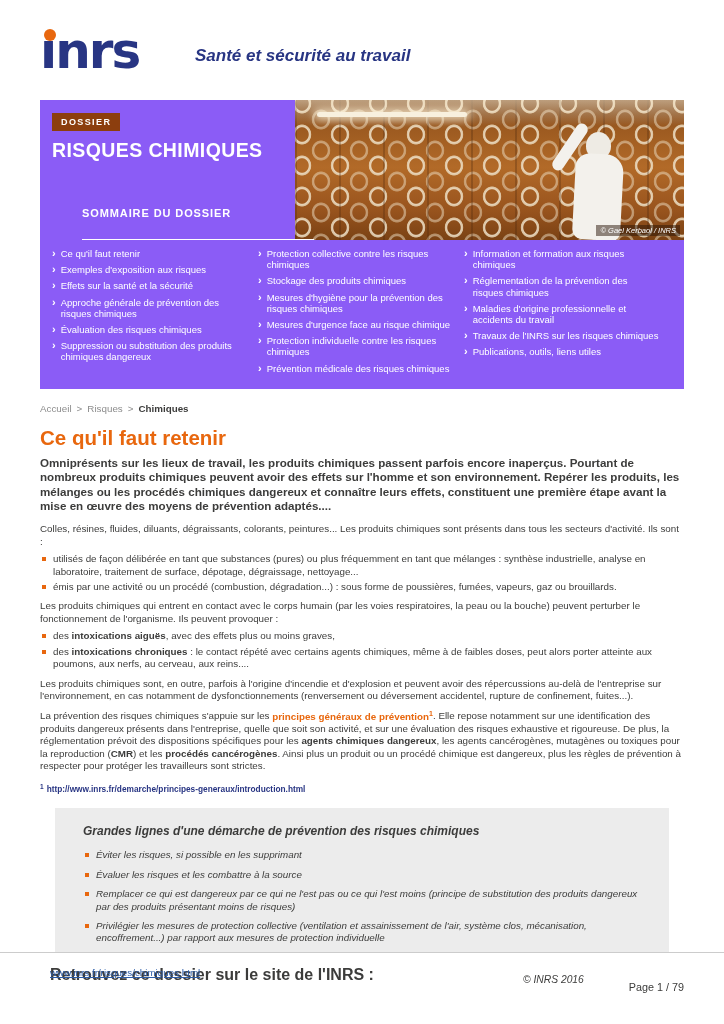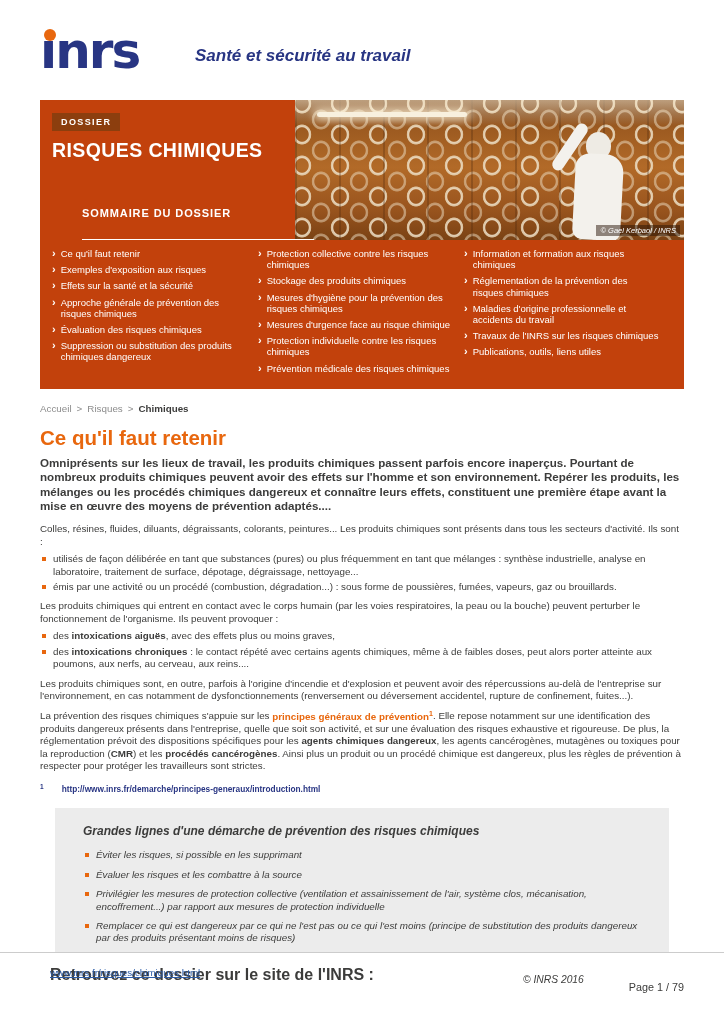--- a/index.html
+++ b/index.html
@@ -20,21 +20,21 @@
   .logo-dot {
     position:absolute; left:4px; top:3px; width:12px; height:12px;
     border-radius:50%; background:#e8670e;
   }
   .tagline {
     position:absolute; left:195px; top:46px;
     color:#283583; font-size:17px; font-weight:bold; font-style:italic;
   }
 
   
-  .banner { margin:0 40px; background:#c2410c; }
+  .banner { margin:0 40px; background:#8b5cf6; }
   .banner-top { position:relative; height:140px; }
   .kicker {
     position:absolute; left:12px; top:13px; background:#8c3e0e; color:#fff;
     font-size:9px; font-weight:bold; letter-spacing:1.4px; padding:4px 9px;
   }
   .banner-title {
     position:absolute; left:12px; top:39px; color:#fff;
     font-size:19.5px; font-weight:bold; letter-spacing:.4px;
   }
   .som-title {
@@ -94,21 +94,21 @@
   .page-title { color:#e8670e; font-size:20.5px; font-weight:bold; margin:12px 0 4px; }
   .intro { font-size:11.6px; line-height:14.4px; font-weight:bold; color:#3c3c3b; margin:6px 0 10px; }
   .body-p { font-size:9.8px; line-height:12.4px; margin-bottom:5px; }
   ul.bullets { list-style:none; margin:2px 0 7px; }
   ul.bullets li { position:relative; padding-left:13px; font-size:9.8px; line-height:12.4px; margin-bottom:3px; }
   ul.bullets li::before { content:""; position:absolute; left:2px; top:4px; width:4px; height:4px; background:#e8670e; }
   .orange-link { color:#e8670e; font-weight:bold; text-decoration:none; cursor:pointer; }
   .orange-link sup { font-size:7px; }
   .footnote { margin-top:10px; font-size:8.3px; font-weight:bold; color:#283583; }
   .footnote sup { font-size:6.5px; }
-  .footnote-link { color:#283583; text-decoration:none; margin-left:18px; cursor:pointer; }
+  .footnote-link { color:#283583; text-decoration:none; margin-left:3px; cursor:pointer; }
 
   
   .gray-box { margin:14px 15px 0; background:#ececec; padding:16px 28px 14px;font-style:italic; }
   .gray-box h3 { font-size:12px; font-weight:bold; color:#3c3c3b; margin-bottom:11px; }
   .gray-box ul.bullets li { font-size:9.8px; line-height:12.4px; margin-bottom:7px; }
 
   
   .footer { position:absolute; left:0; right:0; bottom:0; height:72px; border-top:1px solid #cccccc; background:#fff; }
   .footer-label { position:absolute; left:50px; top:13px; font-size:16px; font-weight:bold; color:#3c3c3b; }
   .footer-link { position:absolute; left:50px; top:14px; font-size:9.8px; color:#2b5ca8; text-decoration:underline; cursor:pointer; }
@@ -253,22 +253,22 @@
 
     <p class="body-p"><span>La prévention des risques chimiques s'appuie sur les </span><a class="orange-link"><span>principes généraux de prévention</span><sup>1</sup></a><span>. Elle repose notamment sur une identification des produits dangereux présents dans l'entreprise, quelle que soit son activité, et sur une évaluation des risques exhaustive et rigoureuse. De plus, la réglementation prévoit des dispositions spécifiques pour les </span><b>agents chimiques dangereux</b><span>, les agents cancérogènes, mutagènes ou toxiques pour la reproduction (</span><b>CMR</b><span>) et les </span><b>procédés cancérogènes</b><span>. Ainsi plus un produit ou un procédé chimique est dangereux, plus les règles de prévention à respecter pour protéger les travailleurs sont strictes.</span></p>
 
     <p class="footnote"><sup>1</sup><a class="footnote-link">http://www.inrs.fr/demarche/principes-generaux/introduction.html</a></p>
 
     <div class="gray-box">
       <h3>Grandes lignes d'une démarche de prévention des risques chimiques</h3>
       <ul class="bullets">
         <li><span>Éviter les risques, si possible en les supprimant</span></li>
         <li><span>Évaluer les risques et les combattre à la source</span></li>
+        <li><span>Remplacer ce qui est dangereux par ce qui ne l'est pas ou ce qui l'est moins (principe de substitution des produits dangereux par des produits présentant moins de risques)</span></li>
         <li><span>Privilégier les mesures de protection collective (ventilation et assainissement de l'air, système clos, mécanisation, encoffrement...) par rapport aux mesures de protection individuelle</span></li>
-        <li><span>Remplacer ce qui est dangereux par ce qui ne l'est pas ou ce qui l'est moins (principe de substitution des produits dangereux par des produits présentant moins de risques)</span></li>
         <li><span>Former et informer les salariés sur les risques et leur prévention, sans négliger les mesures d'hygiène et d'urgence</span></li>
       </ul>
     </div>
   </div>
 
   <div class="footer">
     <div class="footer-label">Retrouvez ce dossier sur le site de l'INRS :</div>
     <a class="footer-link">www.inrs.fr/risques/chimiques.html</a>
     <div class="footer-copy">© INRS 2016</div>
     <div class="footer-page">Page 1 / 79</div>

